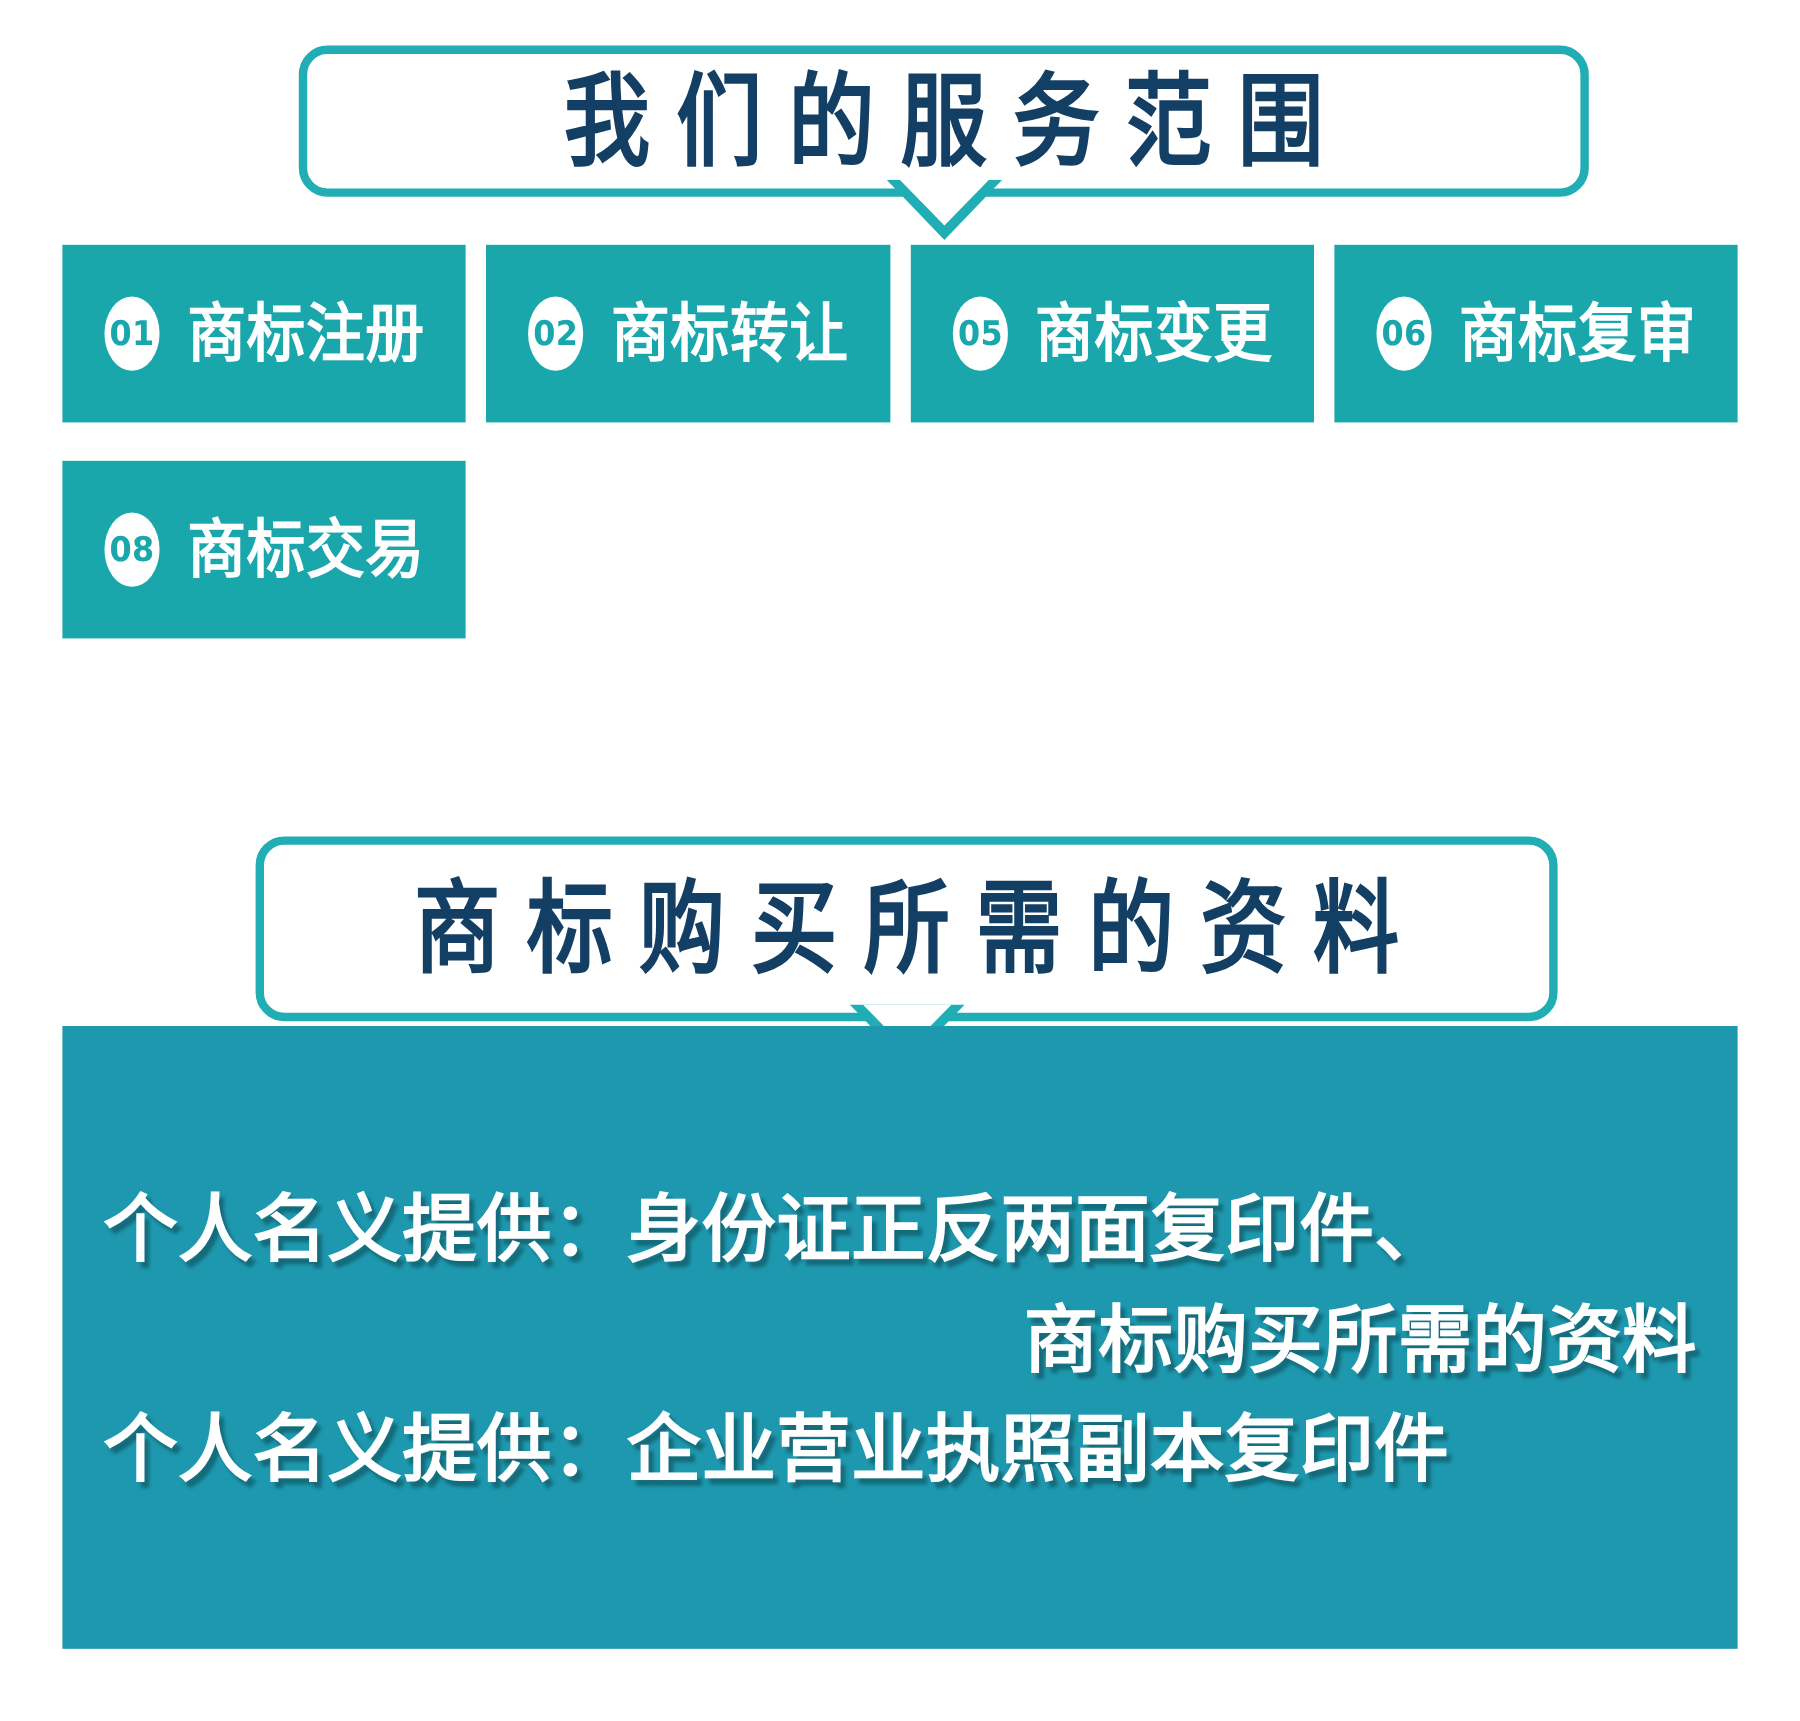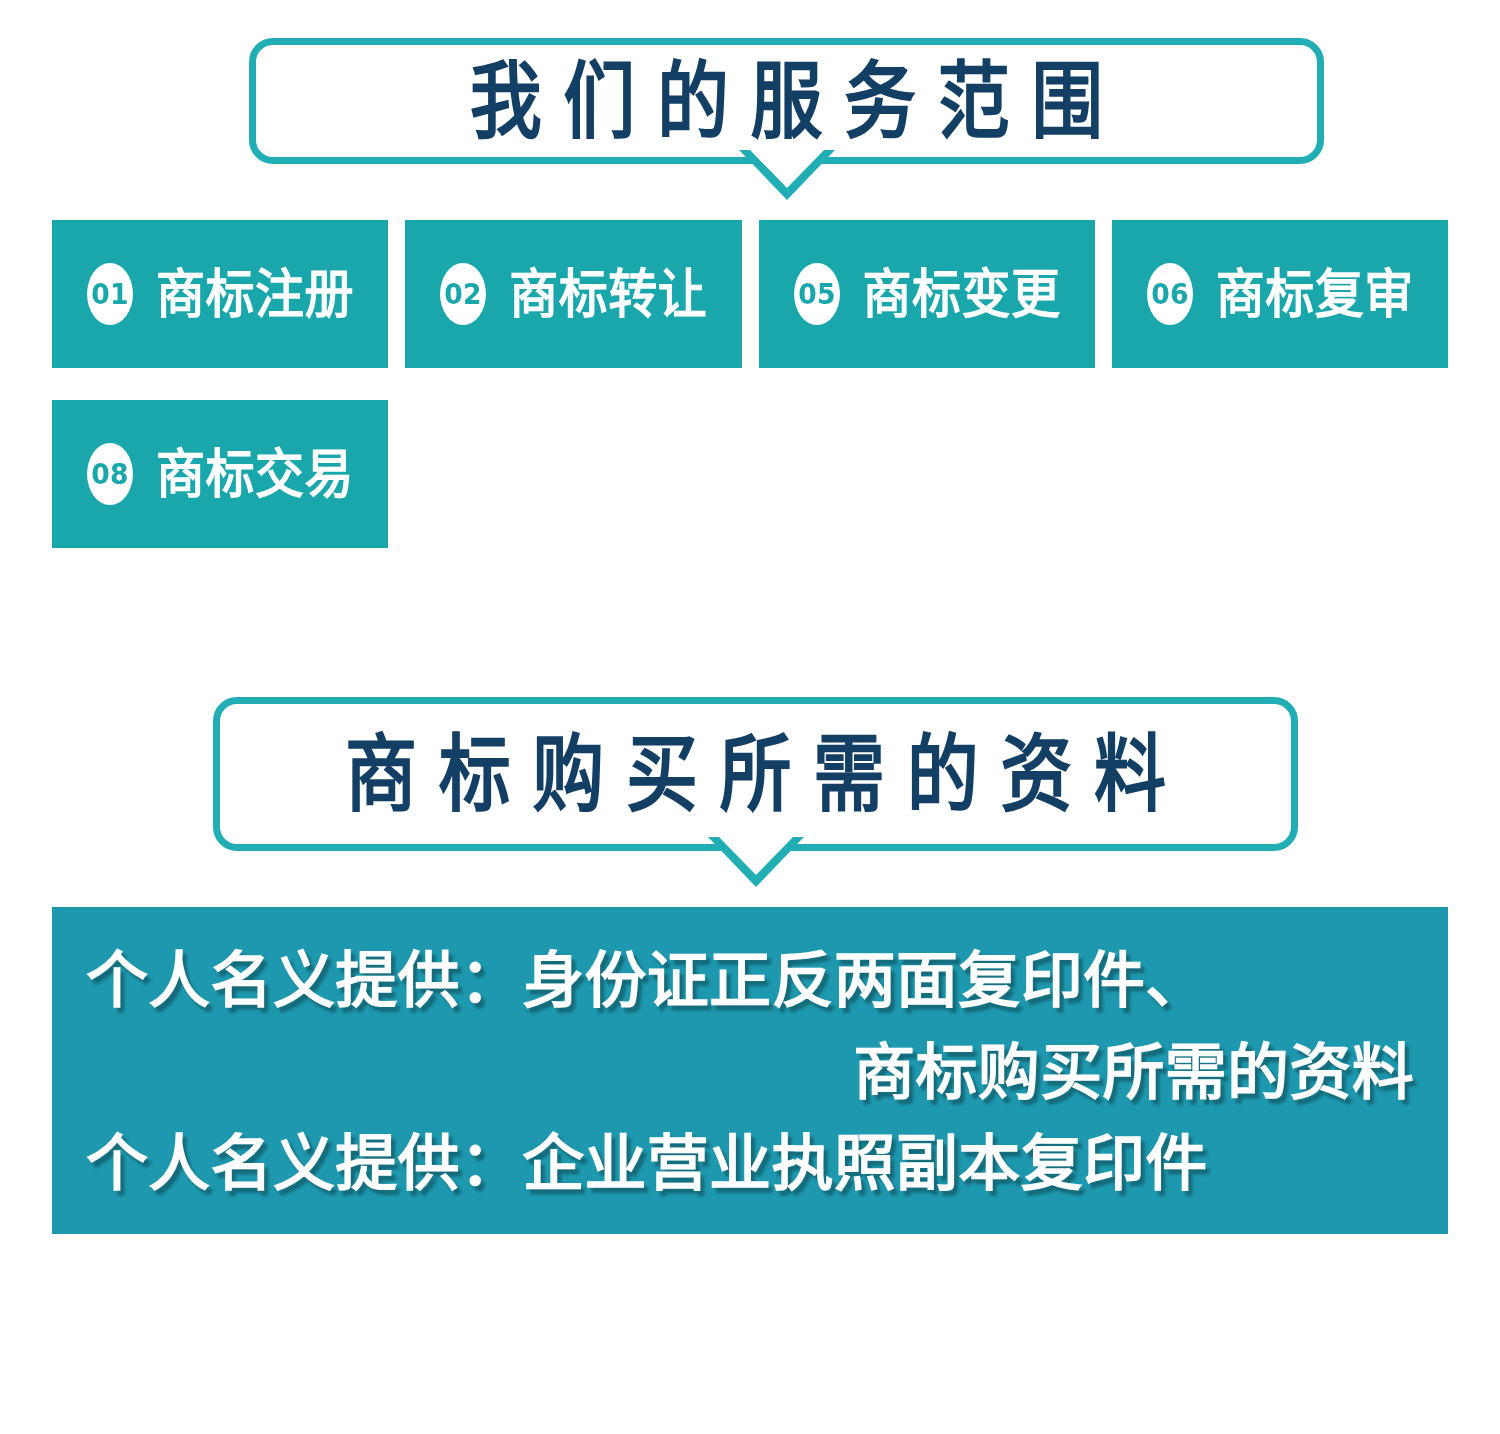--- a/index.html
+++ b/index.html
@@ -133,21 +133,21 @@
   <span class="banner-tail">
     <svg class="tail-outer" viewBox="0 0 96 50" preserveAspectRatio="none" aria-hidden="true">
       <polygon points="0,0 96,0 48,50" fill="#20AEB4"></polygon>
     </svg>
     <svg class="tail-inner" viewBox="0 0 96 50" preserveAspectRatio="none" aria-hidden="true">
       <polygon points="11,0 85,0 48,38" fill="#FFFFFF"></polygon>
     </svg>
   </span>
 </div>
 
-<div class="cards-grid" id="services-grid" style="left:52px; top:220px; width:1396px;border-radius:30px;">
+<div class="cards-grid" id="services-grid" style="left:52px; top:204px; width:1396px;border-radius:30px;">
 
   <div class="service-card">
     <span class="card-badge">
         <span class="card-badge-inner">01</span>
       </span>
     <span class="card-label">商标注册</span>
   </div>
 
   <div class="service-card">
     <span class="card-badge">
@@ -186,17 +186,17 @@
   <span class="banner-tail">
     <svg class="tail-outer" viewBox="0 0 96 50" preserveAspectRatio="none" aria-hidden="true">
       <polygon points="0,0 96,0 48,50" fill="#20AEB4"></polygon>
     </svg>
     <svg class="tail-inner" viewBox="0 0 96 50" preserveAspectRatio="none" aria-hidden="true">
       <polygon points="11,0 85,0 48,38" fill="#FFFFFF"></polygon>
     </svg>
   </span>
 </div>
 
-<div class="info-panel" id="materials-panel" style="left:52px; top:907px; width:1396px; height:327px;">
+<div class="info-panel" id="materials-panel" style="left:52px; top:855px; width:1396px; height:519px;">
   <div class="info-line align-left" style="text-align: left;">个人名义提供：身份证正反两面复印件、</div>
   <div class="info-line align-right" style="text-align: right;">商标购买所需的资料</div>
   <div class="info-line align-left" style="text-align: left;">个人名义提供：企业营业执照副本复印件</div>
 </div>
 
 </body></html>

